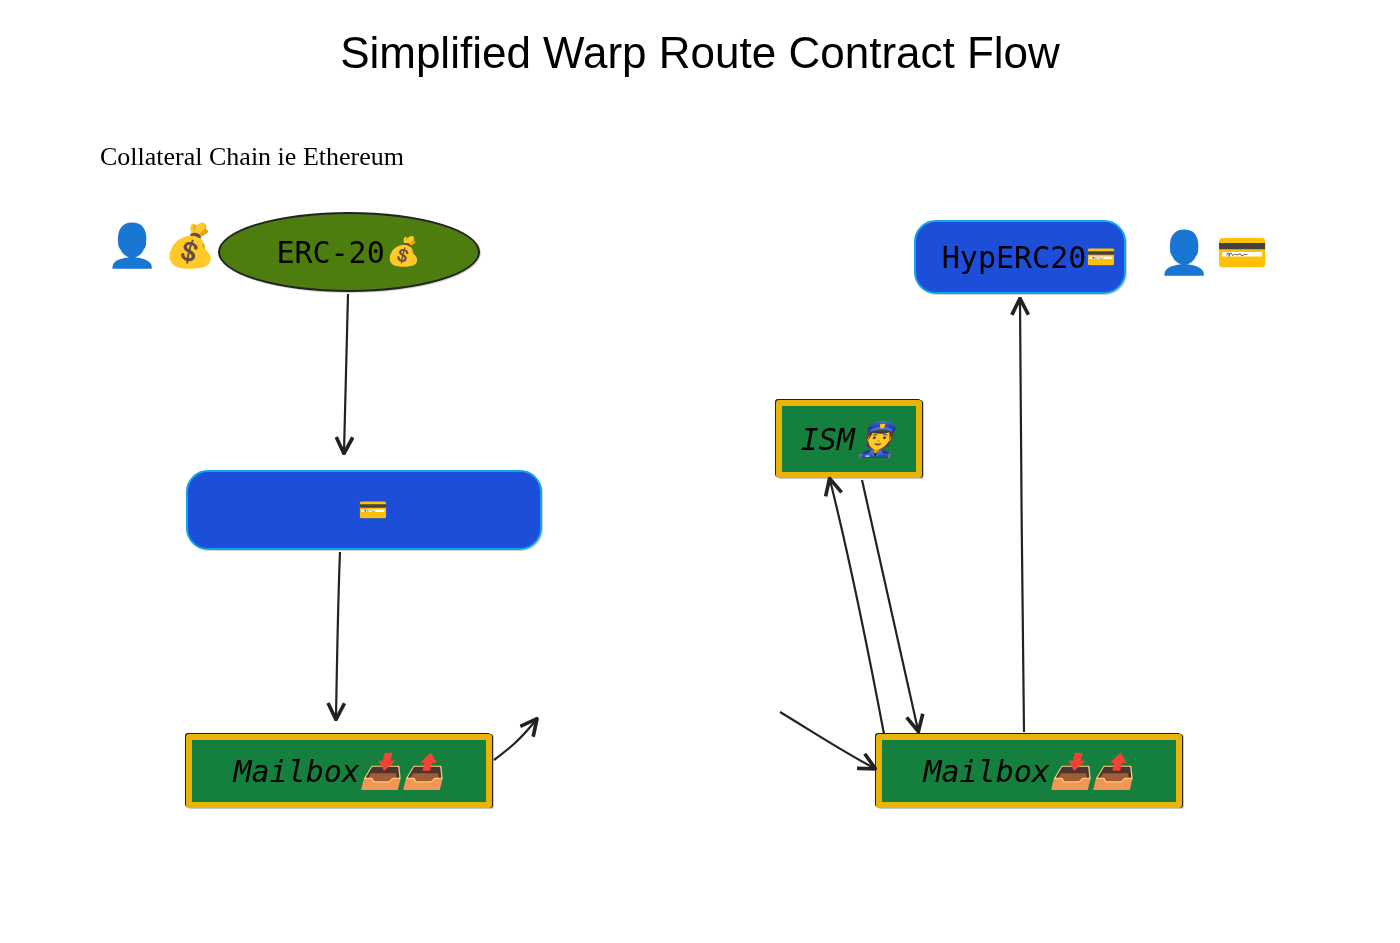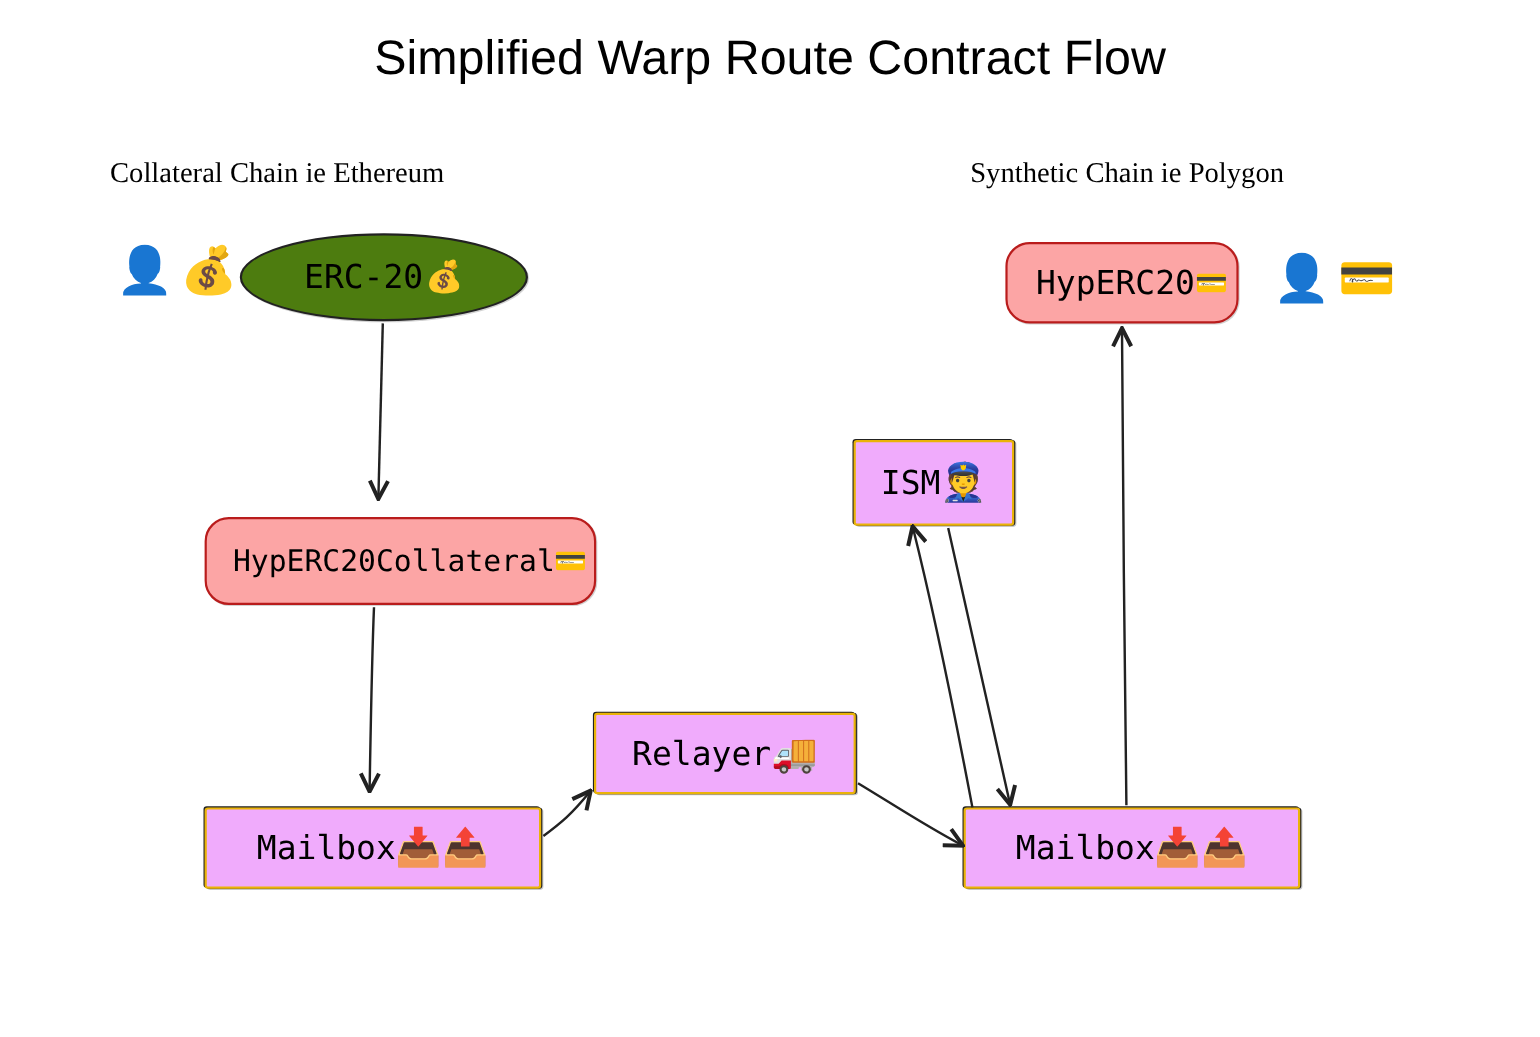--- a/index.html
+++ b/index.html
@@ -40,31 +40,32 @@
     justify-content: center;
     font-size: 30px;
     padding: 8px 22px;
     box-sizing: border-box;
     color: #000;
   }
   .mono {
     font-family: ui-monospace, "SFMono-Regular", Menlo, Consolas, monospace;
   }
   .box {
-    border: 2px solid #eab308;
+    border: 6px solid #eab308;
     border-radius: 3px;
     
     box-shadow: 1px 0 0 #222, -1px -1px 0 #222, 2px 1px 0 rgba(30,30,30,0.25);
-    background: #f0abfc;
+    background: #15803d;
+    font-style: italic;
   }
   .pill {
-    border: 2px solid #b91c1c;
+    border: 2px solid #0ea5e9;
     border-radius: 22px;
     box-shadow: 1px 1px 0 rgba(30,30,30,0.2);
-    background: #fca5a5;
+    background: #1d4ed8;
     padding-left: 40px;
   }
   .oval {
     border: 2px solid #222;
     border-radius: 50%;
     box-shadow: 1px 1px 0 rgba(30,30,30,0.2);
     background: #4d7c0f;
   }
   .icon {
     font-size: 34px;
@@ -93,47 +94,41 @@
     fill: none;
   }
 </style>
 </head>
 <body>
 <div class="canvas">
 
   <div class="title">Simplified Warp Route Contract Flow</div>
 
   <div class="hand-label" style="left:100px; top:142px;">Collateral Chain ie Ethereum</div>
-  <div class="hand-label" style="left:882px; top:142px;">Synthetic Chain ie Polygon</div>
 
   <div class="icon-row" style="left:106px; top:225px;">
     <span class="big-icon">👤</span>
     <span class="big-icon">💰</span>
   </div>
 
   <div class="node oval mono" style="left:218px; top:212px; width:262px; height:80px;">
     <span>ERC-20</span>
     <span class="icon" style="font-size:28px; margin-left:2px;">💰</span>
   </div>
 
   <div class="node pill mono" style="left:186px; top:470px; width:356px; height:80px; font-size:27px;">
-    <span>HypERC20Collateral</span>
     <span class="icon" style="font-size:24px;">💳</span>
   </div>
 
   <div class="node box mono" style="left:186px; top:734px; width:306px; height:74px;">
     <span>Mailbox</span>
     <span class="icon">📥</span>
     <span class="icon">📤</span>
   </div>
 
-  <div class="node box mono" style="left:540px; top:648px; width:238px; height:74px;">
-    <span>Relayer</span>
-    <span class="icon">🚚</span>
-  </div>
 
   <div class="node box mono" style="left:776px; top:400px; width:146px; height:78px;">
     <span>ISM</span>
     <span class="icon">👮</span>
   </div>
 
   <div class="node box mono" style="left:876px; top:734px; width:306px; height:74px;">
     <span>Mailbox</span>
     <span class="icon">📥</span>
     <span class="icon">📤</span>

